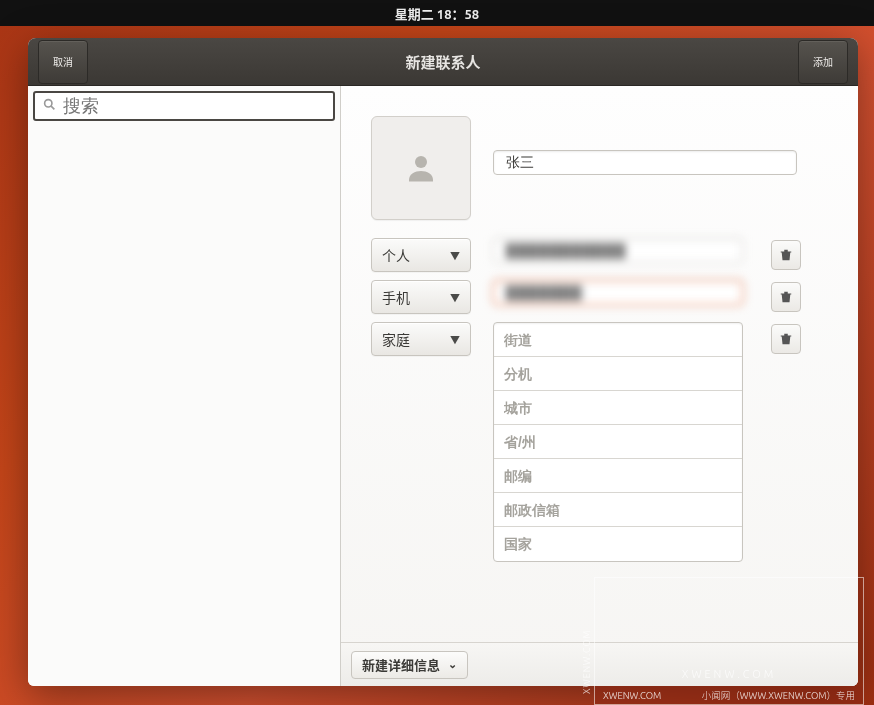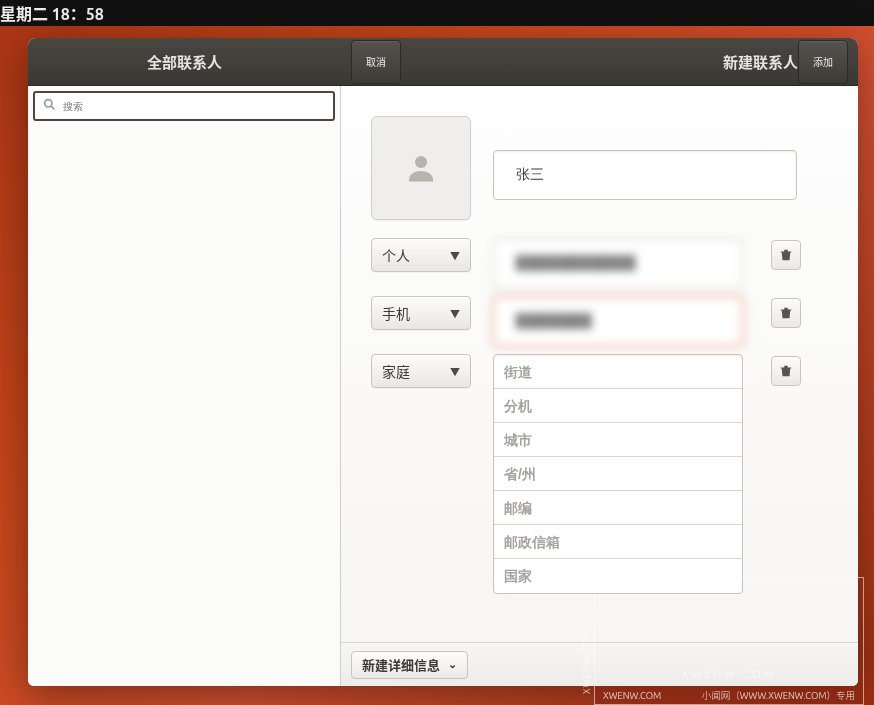--- a/index.html
+++ b/index.html
@@ -1,53 +1,53 @@
 <!DOCTYPE html>
 <html><head>
 <meta charset="utf-8">
 <style>
   * { box-sizing: border-box; margin: 0; padding: 0; }
   html, body { width: 874px; height: 705px; overflow: hidden; font-family: "Ubuntu", "Noto Sans CJK SC", sans-serif; font-size: 14px; }
   body { background: linear-gradient(135deg, #a93515 0%, #c44519 30%, #d35030 60%, #9e2f12 100%); }
 
   .topbar {
     height: 26px; background: #111; color: #eee; display: flex;
-    align-items: center; justify-content: flex-start; font-weight: 600; font-size: 16px;
+    align-items: center; justify-content: center; font-weight: 600; font-size: 13px;
   }
 
   .window {
     position: absolute; left: 28px; top: 38px; width: 830px; height: 648px;
     background: #f2f1f0; border-radius: 8px 8px 6px 6px; overflow: hidden;
     box-shadow: 0 10px 40px rgba(0,0,0,.4);
   }
   .titlebar {
     height: 48px; background: linear-gradient(#4a4743, #3b3834);
     display: flex; align-items: center; color: #e7e5e2;
     border-bottom: 1px solid #2a2825;
   }
   .tb-left { width: 313px; text-align: center; font-weight: 600; font-size: 15px; }
   .tb-right { flex: 1; display: flex; align-items: center; padding: 0 10px; }
   .tb-btn {
     height: 44px; padding: 0 14px; background: linear-gradient(#56534e,#3e3b37);
     border: 1px solid #2c2a27; border-radius: 4px; color: #eceae7;
     font-size: 10px; display: flex; align-items: center; justify-content: center;
     box-shadow: inset 0 1px 0 rgba(255,255,255,.08);
   }
-  .tb-title { flex: 1; text-align: right; font-weight: 600; font-size: 15px; }
+  .tb-title { flex: 1; text-align: center; font-weight: 600; font-size: 15px; }
 
   .body { display: flex; height: calc(100% - 48px); }
   .sidebar { width: 313px; background: #fbfbfa; border-right: 1px solid #d0cec9; }
   .search-wrap { padding: 5px; }
   .search {
     height: 30px; border: 2px solid #4a4743; border-radius: 3px; background: #fff;
     display: flex; align-items: center; overflow: hidden;
   }
   .search .mag { width: 28px; text-align: center; color: #888; font-size: 14px; }
   .search input {
-    border: 0; outline: 0; height: 100%; flex: 1; font-size: 10px; color: #555;
+    border: 0; outline: 0; height: 100%; flex: 1; font-size: 18px; color: #555;
     background: transparent;
   }
 
   .main { flex: 1; background: linear-gradient(#fefefe,#f6f5f3); position: relative; display: flex; flex-direction: column; }
   .form { flex: 1; padding: 30px 10px 10px 30px; overflow: hidden; }
 
   .row { display: flex; align-items: flex-start; margin-bottom: 18px; }
   .row.tight { margin-bottom: 8px; }
 
   .avatar {
@@ -64,22 +64,22 @@
   .combo {
     width: 100px; height: 34px; background: linear-gradient(#fbfbfa,#e9e7e3);
     border: 1px solid #c8c5bf; border-radius: 4px; display: flex; align-items: center;
     padding: 0 10px; color: #3b3a37; font-size: 14px; margin-right: 22px;
     box-shadow: inset 0 1px 0 #fff, 0 1px 0 rgba(0,0,0,.03);
     gap: 20px;
   }
   .combo .caret { margin-left: auto; font-size: 10px; color: #4a4a48; }
 
   .text-input {
-    height: 50px; border: 1px solid #c8c5bf; border-radius: 4px; background: #fff;
-    box-shadow: inset 0 1px 2px rgba(0,0,0,.08); padding: 0 22px; font-size: 14px;
+    height: 25px; border: 1px solid #c8c5bf; border-radius: 4px; background: #fff;
+    box-shadow: inset 0 1px 2px rgba(0,0,0,.08); padding: 0 12px; font-size: 14px;
     color: #3b3a37; outline: none;
   }
   .text-input.focus { border-color: #e67445; box-shadow: 0 0 0 1px rgba(230,116,69,.35), inset 0 1px 2px rgba(0,0,0,.08); }
   .field-col { width: 250px; }
 
   .del-btn {
     width: 30px; height: 30px; margin-left: 28px; margin-top: 2px;
     border: 1px solid #c8c5bf; border-radius: 4px; background: linear-gradient(#fbfbfa,#ebe9e5);
     display: flex; align-items: center; justify-content: center; color: #555;
   }
@@ -120,21 +120,20 @@
 </style>
 </head>
 <body>
 
 <div class="topbar">
   <span>星期二 18：58</span>
 </div>
 
 <div class="window">
   <div class="titlebar">
-    <div class="tb-left">全部联系人</div>
     <div class="tb-right">
       <div class="tb-btn">
           <span>取消</span>
         </div>
       <div class="tb-title">新建联系人</div>
       <div class="tb-btn">
           <span>添加</span>
         </div>
     </div>
   </div>

